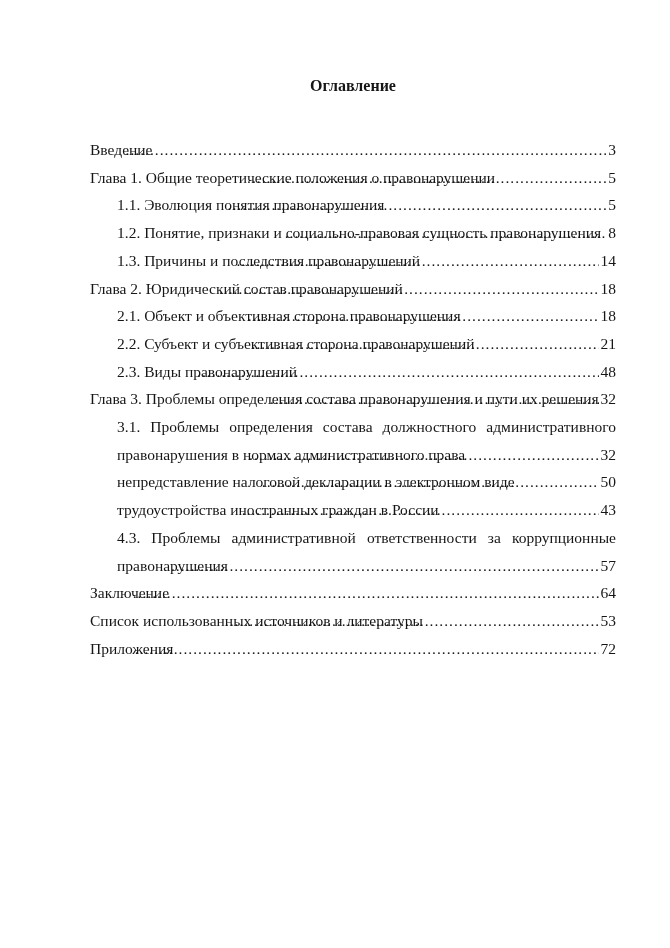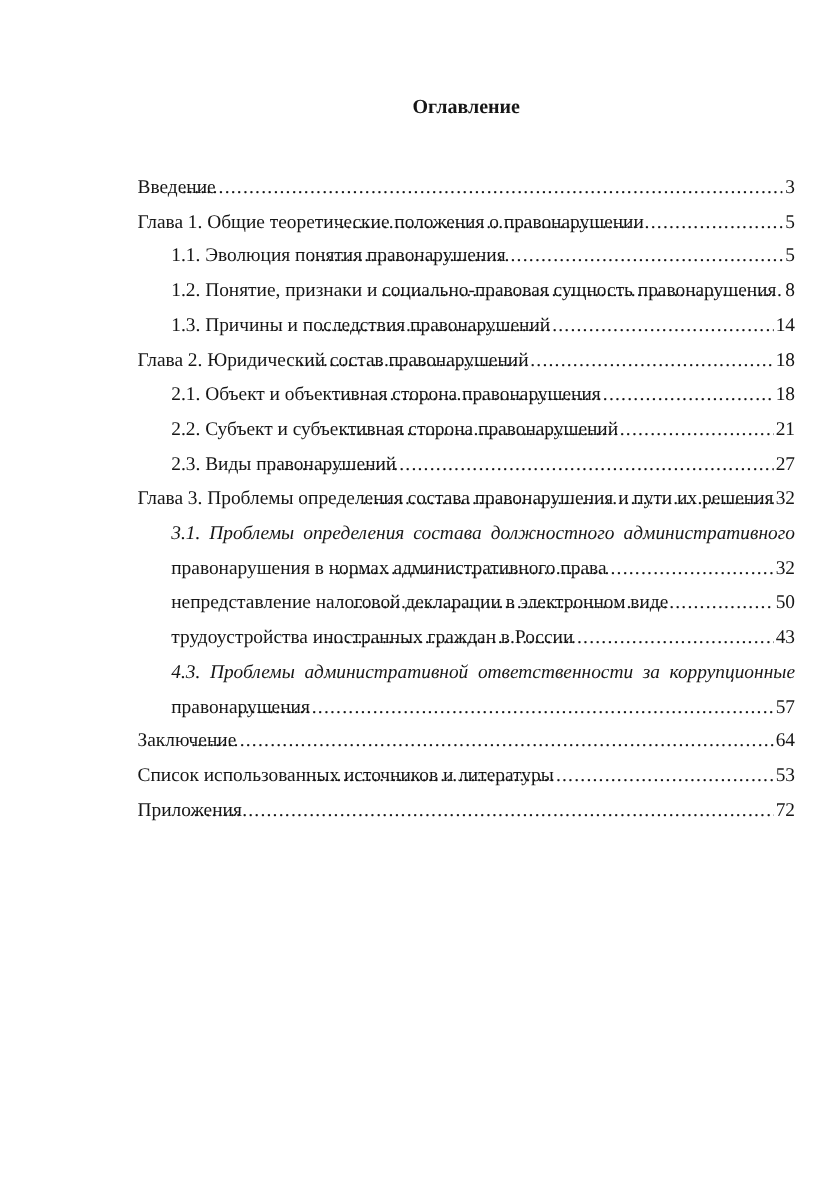--- a/index.html
+++ b/index.html
@@ -8,21 +8,20 @@
     background: #ffffff;
   }
   .page {
     position: relative;
     width: 650px;
     height: 948px;
     background: #ffffff;
     font-family: "Liberation Serif", "DejaVu Serif", serif;
     color: #161616;
     overflow: hidden;
-    margin-left: 20px;
   }
   .content {
     position: absolute;
     left: 90px;
     right: 34px;
     top: 72px;
   }
   .doc-title {
     font-size: 16px;
     font-weight: bold;
@@ -55,21 +54,20 @@
     content: "...................................................................................................................................................................................................";
     letter-spacing: 1px;
   }
   .pg { white-space: nowrap; }
   
   .row.nofill .t {
     flex: 1 1 auto;
     white-space: normal;
     text-align: justify;
     text-align-last: justify;
-    font-style: italic;
   }
 </style>
 </head>
 <body>
 
 <div class="page">
   <div class="content">
     <h1 class="doc-title">Оглавление</h1>
 
     <div class="toc">
@@ -118,21 +116,21 @@
 
       <div class="row indent">
         <span class="t">2.2. Субъект и субъективная сторона правонарушений</span>
         <span class="leader"></span>
         <span class="pg">21</span>
       </div>
 
       <div class="row indent">
         <span class="t">2.3. Виды правонарушений</span>
         <span class="leader"></span>
-        <span class="pg">27</span>
+        <span class="pg">48</span>
       </div>
 
       <div class="row">
         <span class="t">Глава 3. Проблемы определения состава правонарушения и пути их решения</span>
         <span class="leader"></span>
         <span class="pg">32</span>
       </div>
 
       <div class="row indent nofill">
         <span class="t">3.1. Проблемы определения состава должностного административного</span>

